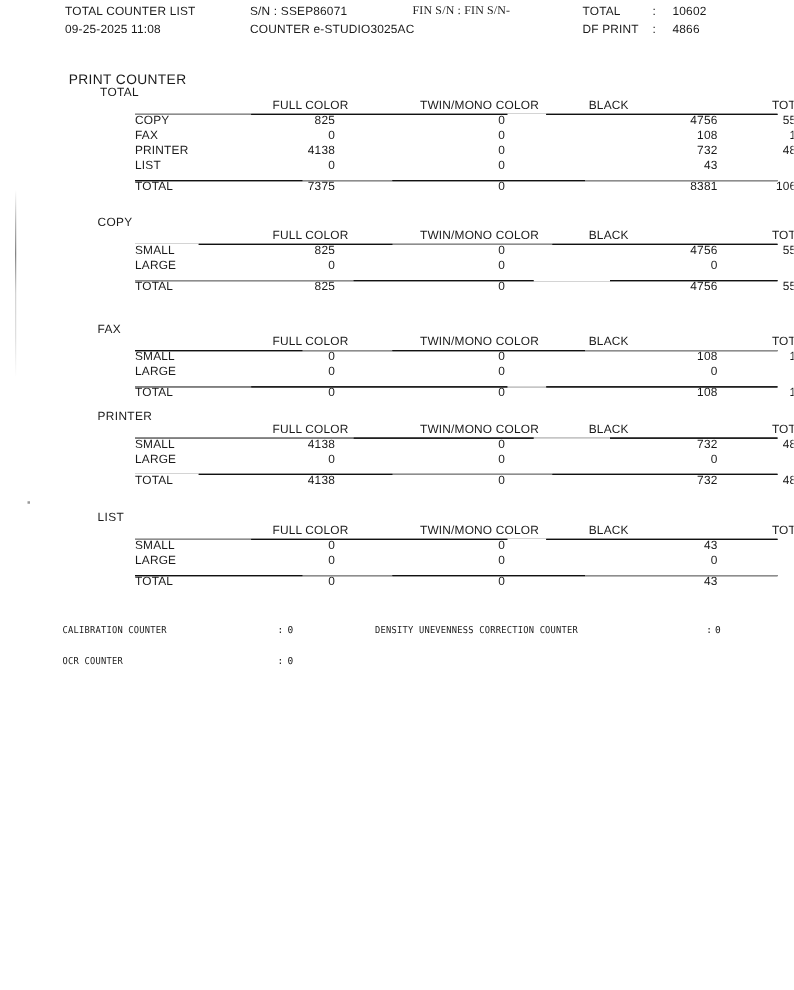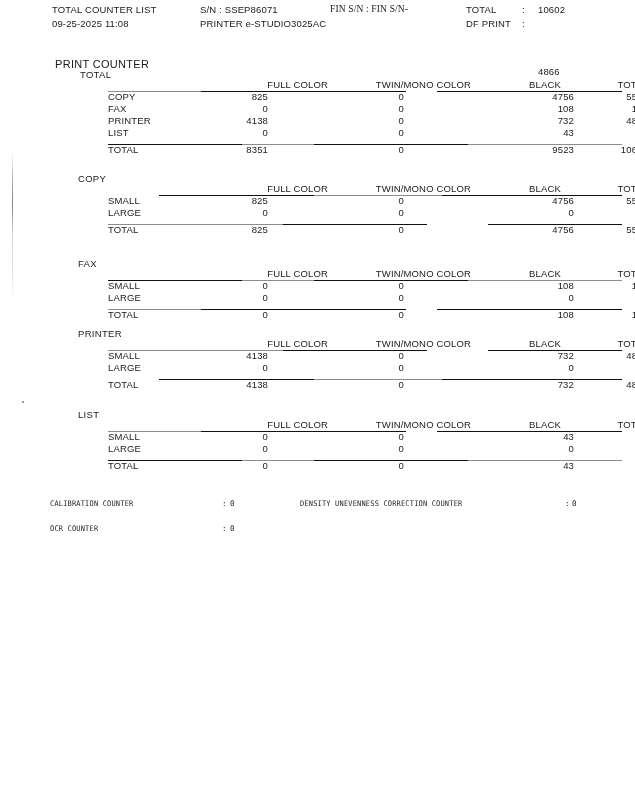--- a/index.html
+++ b/index.html
@@ -58,21 +58,21 @@
   .hdr-title    { left: 52px;  top: 3px; }
   .hdr-date     { left: 52px;  top: 17px; }
   .hdr-sn       { left: 200px; top: 3px; }
   .hdr-model    { left: 200px; top: 17px; }
   .hdr-finsn    { left: 330px; top: 3px; font-family: Liberation Serif, serif; }
   .hdr-tot-lbl  { left: 466px; top: 3px; }
   .hdr-tot-col  { left: 522px; top: 3px; }
   .hdr-tot-val  { left: 538px; top: 3px; }
   .hdr-df-lbl   { left: 466px; top: 17px; }
   .hdr-df-col   { left: 522px; top: 17px; }
-  .hdr-df-val   { left: 538px; top: 17px; margin-top: 48px; }
+  .hdr-df-val   { left: 538px; top: 17px; }
 
   
   .print-counter-title {
     position: absolute;
     left: 55px;
     top: 58px;
     font-size: 11px;
     letter-spacing: 0.3px;
     white-space: nowrap;
   }
@@ -107,21 +107,21 @@
     vertical-align: middle;
     letter-spacing: 0.15px;
   }
   .col-label { width: 110px; text-align: left; }
   .col-fc    { width: 110px; text-align: right; padding-right: 68px !important; }
   .col-tm    { width: 135px; text-align: right; padding-right: 67px !important; }
   .col-bk    { width: 90px;  text-align: right; padding-right: 5px !important; }
   .col-tt    { width: 69px;  text-align: right; }
 
   .ctable thead th {
-    text-align: right;
+    text-align: left;
     height: 13px;
     line-height: 13px;
   }
   .th-fc { padding-right: 8px !important; }
   .th-tm { padding-right: 0 !important; }
   .th-bk { padding-right: 18px !important; }
   .th-tt { text-align: right !important; }
 
   
   .rule {
@@ -175,21 +175,21 @@
 
 <div class="page">
 
   <div class="scan-streak"></div>
   <div class="scan-speck"></div>
 
   <div class="doc-header">
     <div class="hdr-cell hdr-title">TOTAL COUNTER LIST</div>
     <div class="hdr-cell hdr-date">09-25-2025 11:08</div>
     <div class="hdr-cell hdr-sn">S/N : SSEP86071</div>
-    <div class="hdr-cell hdr-model">PRINTER e-STUDIO3025AC</div>
+    <div class="hdr-cell hdr-model">COUNTER e-STUDIO3025AC</div>
     <div class="hdr-cell hdr-finsn">FIN S/N : FIN S/N-</div>
     <div class="hdr-cell hdr-tot-lbl">TOTAL</div>
     <div class="hdr-cell hdr-tot-col">:</div>
     <div class="hdr-cell hdr-tot-val">10602</div>
     <div class="hdr-cell hdr-df-lbl">DF PRINT</div>
     <div class="hdr-cell hdr-df-col">:</div>
     <div class="hdr-cell hdr-df-val">4866</div>
   </div>
 
   <div class="print-counter-title">PRINT COUNTER</div>
@@ -234,23 +234,23 @@
     <td class="col-fc">0</td>
     <td class="col-tm">0</td>
     <td class="col-bk">43</td>
     <td class="col-tt">43</td>
             </tr>
             <tr class="spacer-row">
               <td colspan="5" style="height:5px"></td>
             </tr>
             <tr>
     <td class="col-label">TOTAL</td>
-    <td class="col-fc">8351</td>
-    <td class="col-tm">0</td>
-    <td class="col-bk">9523</td>
+    <td class="col-fc">7375</td>
+    <td class="col-tm">0</td>
+    <td class="col-bk">8381</td>
     <td class="col-tt">10602</td>
             </tr>
           </tbody>
         </table>
         <div class="rule heavy" style="top: 22px;">
           <div class="seg seg-fade" style="left: 0%; width: 18%;"></div>
           <div class="seg seg-dark" style="left: 18%; width: 40%;"></div>
           <div class="seg seg-gap" style="left: 58%; width: 6%;"></div>
           <div class="seg seg-dark" style="left: 64%; width: 36%;"></div>
         </div>

